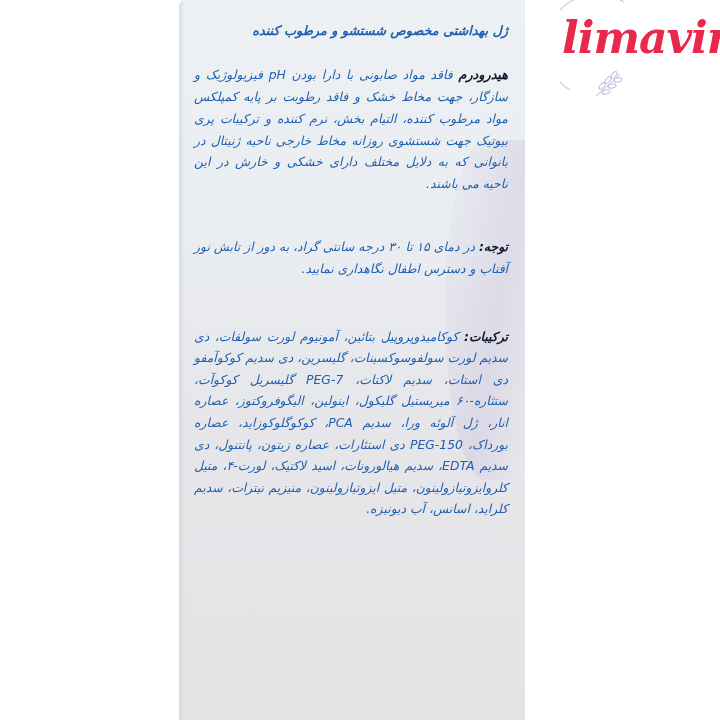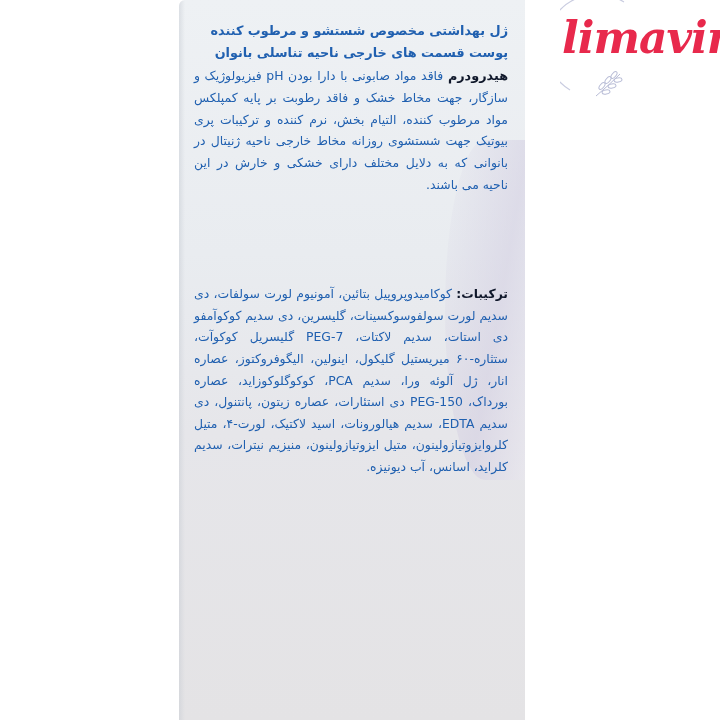--- a/index.html
+++ b/index.html
@@ -25,20 +25,21 @@
       content: ""; position: absolute; left: 0; top: 0; width: 6px; height: 100%;
       background: linear-gradient(90deg, rgba(200,205,212,0.5), rgba(255,255,255,0));
     }
     .text {
       position: absolute;
       left: 194px; top: 20px; width: 314px;
       direction: rtl; text-align: justify;
       color: #2060b0;
       font-size: 12.4px;
       line-height: 21.6px;
+      font-style: italic;
     }
     .text p { margin: 0; text-align-last: right; }
     .text .lead { font-weight: bold; font-size: 12.8px; line-height: 22.4px; }
     .text .gap { height: 20px; }
     .text .gap2 { height: 22px; }
     .text .gap3 { height: 46px; }
     .text b { color: #0f172a; }
     .logo {
       position: absolute; left: 560px; top: 0; width: 160px; height: 110px;
     }
@@ -51,25 +52,28 @@
     }
   </style>
 </head>
 <body>
 
 <div class="panel"></div>
 
 <div class="text">
   <p>
     <span class="lead">ژل بهداشتی مخصوص شستشو و مرطوب کننده</span><br>
-    <span class="lead">پوست قسمت های خارجی ناحیه تناسلی بانوان</span><br>
+    <br>
     <b class="lead">هیدرودرم</b><span> فاقد مواد صابونی با دارا بودن pH فیزیولوژیک و سازگار، جهت مخاط خشک و فاقد رطوبت بر پایه کمپلکس مواد مرطوب کننده، التیام بخش، نرم کننده و ترکیبات پری بیوتیک جهت شستشوی روزانه مخاط خارجی ناحیه ژنیتال در بانوانی که به دلایل مختلف دارای خشکی و خارش در این ناحیه می باشند.</span>
   </p>
   <div class="gap"></div>
   <div class="gap2"></div>
+  <p>
+    <b>توجه:</b><span> در دمای ۱۵ تا ۳۰ درجه سانتی گراد، به دور از تابش نور آفتاب و دسترس اطفال نگاهداری نمایید.</span>
+  </p>
   <div class="gap3"></div>
   <p>
     <b>ترکیبات:</b><span> کوکامیدوپروپیل بتائین، آمونیوم لورت سولفات، دی سدیم لورت سولفوسوکسینات، گلیسرین، دی سدیم کوکوآمفو دی استات، سدیم لاکتات، PEG-7 گلیسریل کوکوآت، ستثاره-۶۰ میریستیل گلیکول، اینولین، الیگوفروکتوز، عصاره انار، ژل آلوئه ورا، سدیم PCA، کوکوگلوکوزاید، عصاره بورداک، PEG-150 دی استئارات، عصاره زیتون، پانتنول، دی سدیم EDTA، سدیم هیالورونات، اسید لاکتیک، لورت-۴، متیل کلروایزوتیازولینون، متیل ایزوتیازولینون، منیزیم نیترات، سدیم کلراید، اسانس، آب دیونیزه.</span>
   </p>
 </div>
 
 <div class="logo">
   <svg width="160" height="110" viewBox="0 0 160 110" style="position:absolute;left:0;top:0">
     <path d="M 64 2 A 48 48 0 1 0 10 90" fill="none" stroke="#c9cce0" stroke-width="1.2"></path>
     <g stroke="#b8bcd6" stroke-width="1" fill="none">

